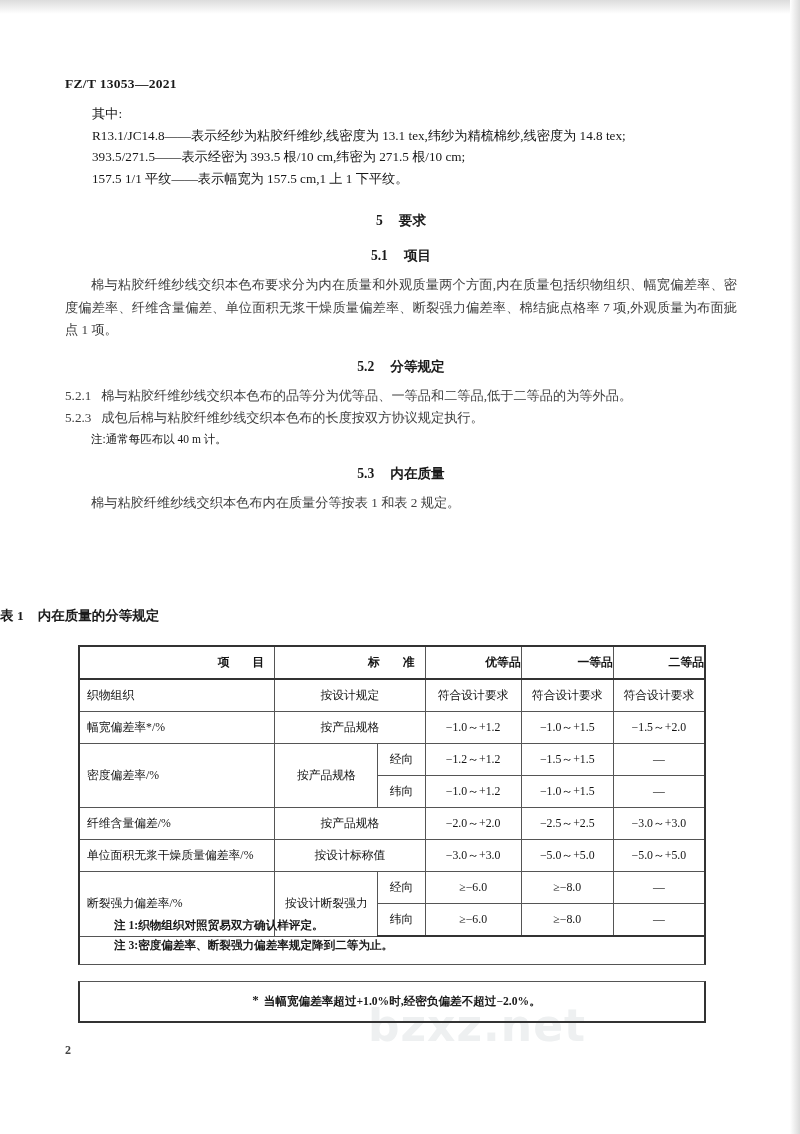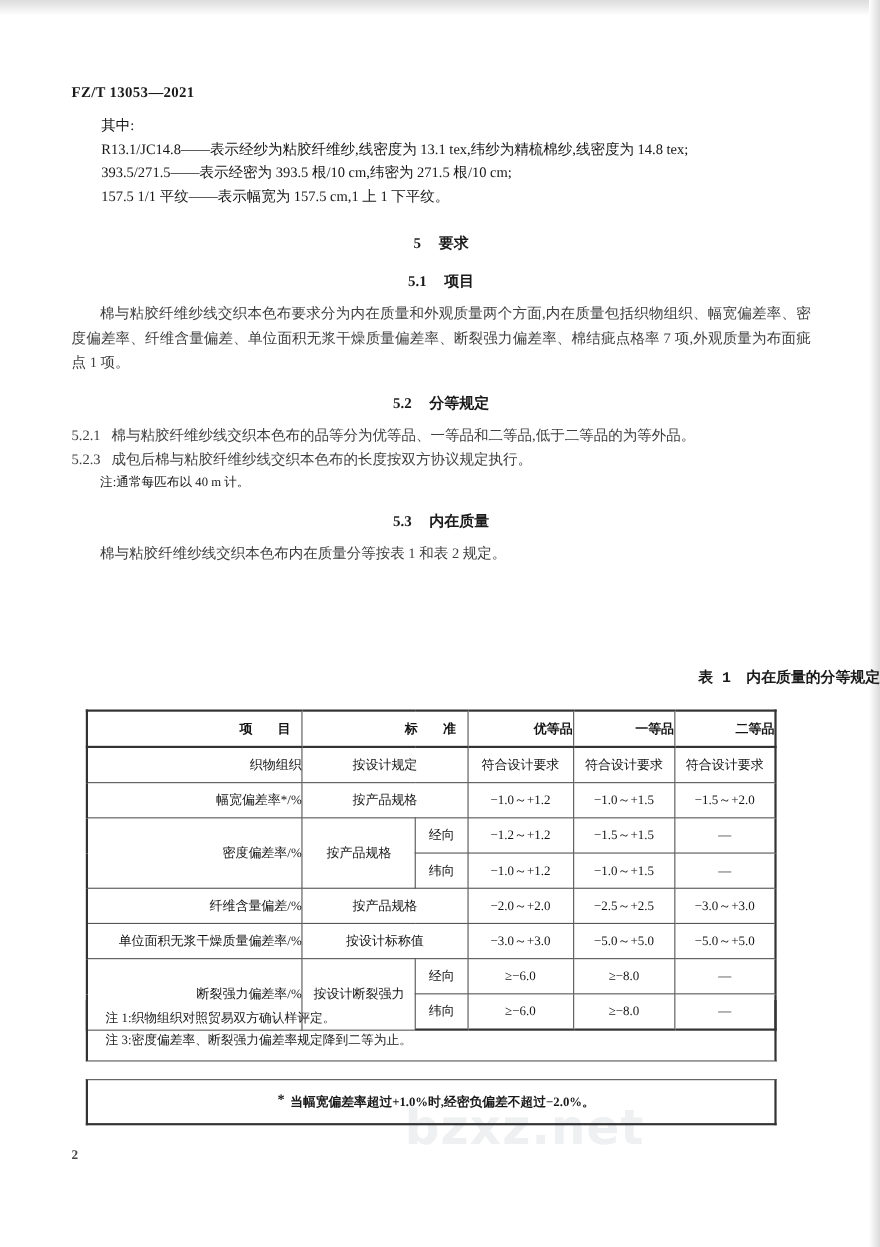--- a/index.html
+++ b/index.html
@@ -111,24 +111,23 @@
     line-height: 19px;
     padding-left: 26px;
     color: #161616;
   }
 
   .tbl-title {
     position: absolute;
     left: 0;
     top: 607px;
     width: 800px;
-    text-align: right;
+    text-align: left;
     font-weight: bold;
     font-size: 13.5px;
-    font-family: Liberation Mono, monospace;
   }
   .tbl-title .t-gap { display: inline-block; width: 14px; }
 
   table.spec {
     position: absolute;
     left: 78px;
     top: 645px;
     width: 628px;
     border-collapse: collapse;
     font-size: 11.8px;
@@ -140,21 +139,21 @@
     font-weight: normal;
   }
   table.spec th {
     font-weight: bold;
     height: 31px;
     text-align: right;
   }
   table.spec td {
     height: 31px;
   }
-  .c-l { text-align: right; padding-left: 7px !important; }
+  .c-l { text-align: left; padding-left: 7px !important; }
   .c-c { text-align: center; }
   .th-sp { letter-spacing: 10px; padding-left: 10px; }
   .cell-b { font-weight: bold; }
   .outer-top { border-top: 2px solid #333 !important; }
   .outer-bot { border-bottom: 2px solid #333 !important; }
   .outer-l { border-left: 2px solid #333 !important; }
   .outer-r { border-right: 2px solid #333 !important; }
   .hdr-sep { border-bottom: 2px solid #333 !important; }
   .dir-cell { width: 46px; }
 
@@ -164,23 +163,23 @@
     top: 909px;
     width: 628px;
     box-sizing: border-box;
     border-left: 2px solid #333;
     border-right: 2px solid #333;
     border-bottom: 1px solid #555;
     padding: 7px 0 8px 0;
   }
   .note-row {
     font-size: 11.6px;
-    font-weight: normal;
+    font-weight: bold;
     line-height: 20px;
-    padding-left: 16px;
+    padding-left: 34px;
     white-space: nowrap;
   }
   .foot-box {
     position: absolute;
     left: 78px;
     top: 981px;
     width: 628px;
     box-sizing: border-box;
     border-left: 2px solid #333;
     border-right: 2px solid #333;

